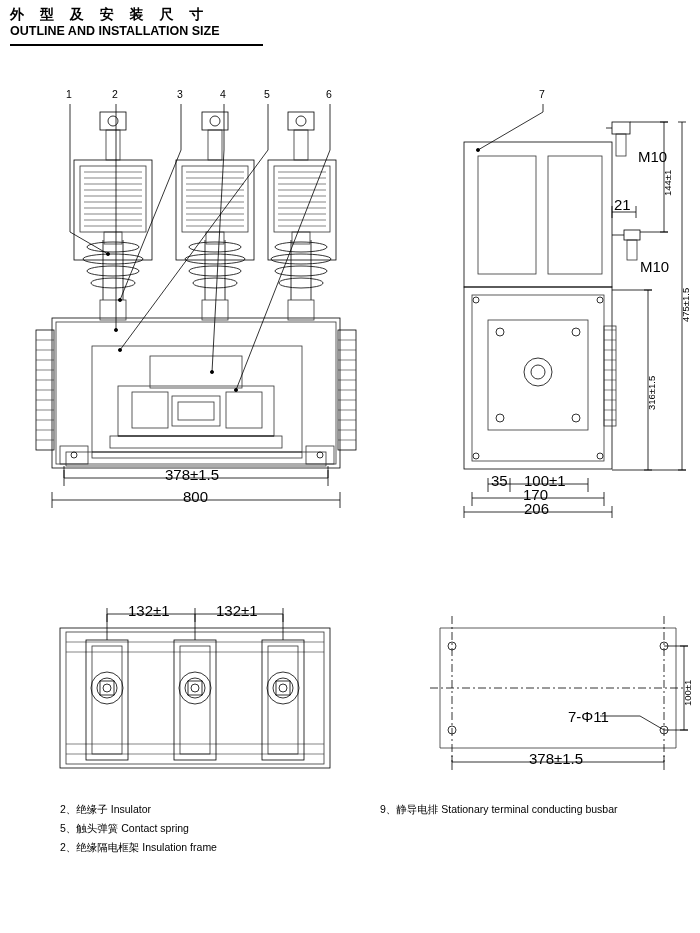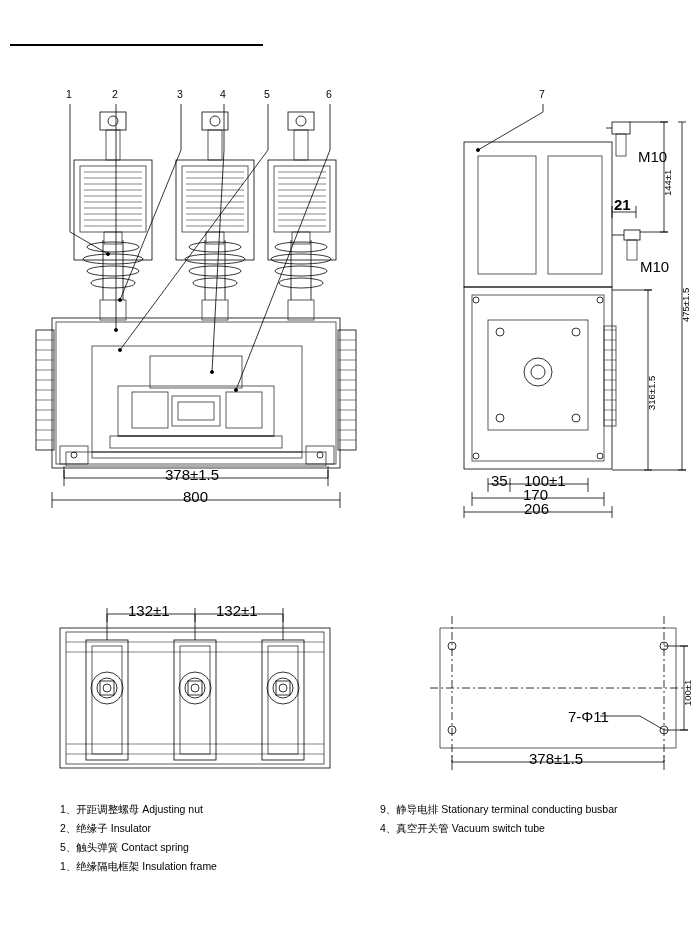--- a/index.html
+++ b/index.html
@@ -29,20 +29,24 @@
   .legend .r{left:320px;width:300px;}
   .remark{position:absolute;left:70px;top:895px;font-size:10.5px;line-height:17px;}
 
   svg{position:absolute;left:0;top:0;width:700px;height:933px;overflow:visible;pointer-events:none;}
 </style>
 </head>
 <body>
 
 <div class="root">
 
+  <div class="title-block">
+    <div class="title-cn">外 型 及 安 装 尺 寸</div>
+    <div class="title-en">OUTLINE AND INSTALLATION SIZE</div>
+  </div>
   <div class="title-rule"></div>
 
   <svg viewBox="0 0 700 933">
     <g stroke="#000" fill="none" stroke-width="0.8">
 
       <rect x="52" y="318" width="288" height="150"></rect>
       <rect x="56" y="322" width="280" height="142" stroke="#333"></rect>
 
       <rect x="36" y="330" width="18" height="120"></rect>
       <rect x="338" y="330" width="18" height="120"></rect>
@@ -356,41 +360,39 @@
 
   <div class="dim" style="left:165px;top:466px;">378±1.5</div>
   <div class="dim" style="left:183px;top:488px;">800</div>
 
   <div class="vrot" style="left:662px;top:196px;">144±1</div>
   <div class="vrot" style="left:680px;top:322px;">475±1.5</div>
   <div class="vrot" style="left:646px;top:410px;">316±1.5</div>
 
   <div class="dim" style="left:638px;top:148px;">M10</div>
   <div class="dim" style="left:640px;top:258px;">M10</div>
-  <div class="dim" style="left:614px;top:196px;font-weight:bold;">21</div>
+  <div class="dim" style="left:614px;top:196px;">21</div>
 
   <div class="dim" style="left:491px;top:472px;">35</div>
   <div class="dim" style="left:524px;top:472px;">100±1</div>
   <div class="dim" style="left:523px;top:486px;">170</div>
   <div class="dim" style="left:524px;top:500px;">206</div>
 
   <div class="dim" style="left:128px;top:602px;">132±1</div>
   <div class="dim" style="left:216px;top:602px;">132±1</div>
 
   <div class="dim" style="left:529px;top:750px;">378±1.5</div>
   <div class="vrot" style="left:682px;top:706px;">100±1</div>
   <div class="dim" style="left:568px;top:708px;">7-Φ11</div>
 
   <div class="legend">
     <div class="col l">
-      <div>1、开距调整螺母  Adjusting nut</div>
       <div>2、绝缘子  Insulator</div>
       <div>5、触头弹簧  Contact spring</div>
-      <div>1、绝缘隔电框架  Insulation frame</div>
+      <div>2、绝缘隔电框架  Insulation frame</div>
     </div>
     <div class="col r">
       <div>9、静导电排  Stationary terminal conducting busbar</div>
-      <div>4、真空开关管  Vacuum switch tube</div>
     </div>
   </div>
 
 
 </div>
 
 </body></html>

